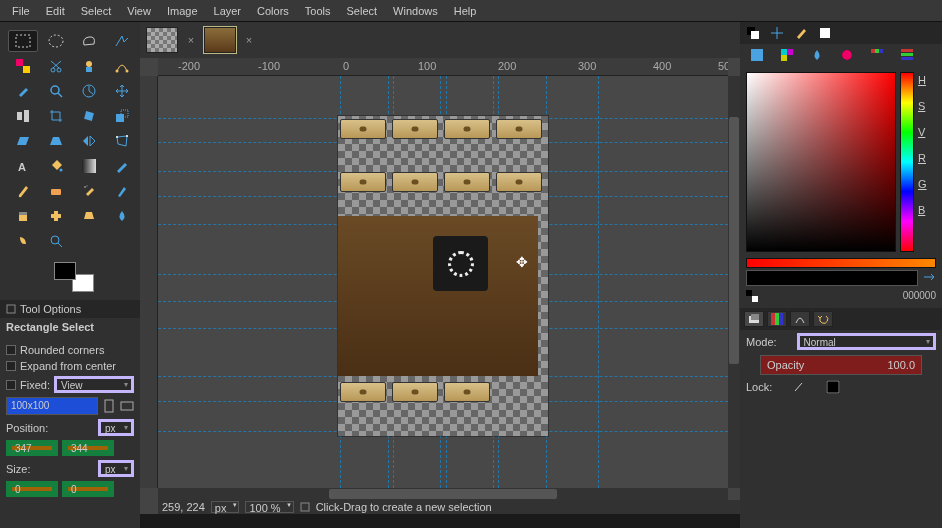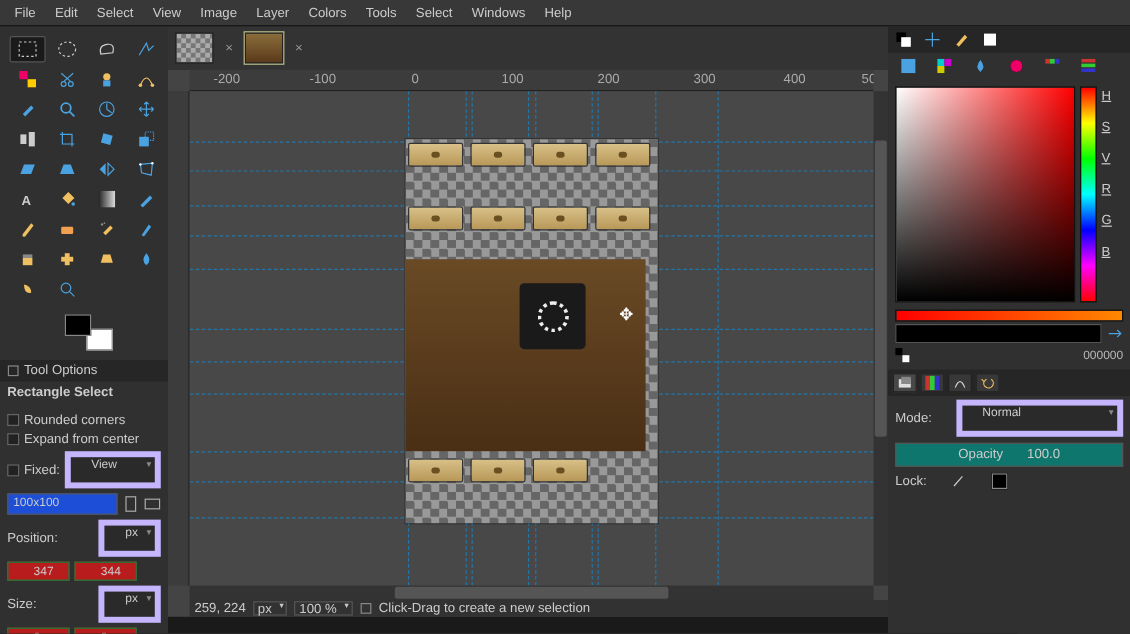--- a/index.html
+++ b/index.html
@@ -12,24 +12,24 @@
 .tool.active{background:#1a1a1a;border:1px solid #555}
 .swatches{position:relative;width:40px;height:30px;margin:6px 0 0 50px}
 .swatch-fg{position:absolute;width:22px;height:18px;background:#000;border:1px solid #888;z-index:2;left:0;top:0}
 .swatch-bg{position:absolute;width:22px;height:18px;background:#fff;border:1px solid #888;right:0;bottom:0}
 .tooloptions{position:absolute;left:0;top:300px;width:140px;background:#303030;bottom:0}
 .dock-title{background:#262626;padding:3px 6px;font-size:10px;display:flex;align-items:center;gap:4px}
 .opt-body{padding:4px 6px}
 .opt-row{display:flex;align-items:center;gap:4px;margin:4px 0;font-size:10px}
 .opt-row label{flex:0 0 auto}
 .chk{width:10px;height:10px;border:1px solid #666;background:#222;flex-shrink:0}
-.select{background:#2a2a2a;border:5px solid #c4b5fd;padding:1px 14px 1px 17px;height:31px;position:relative;flex:1;font-size:10px}
+.select{background:#2a2a2a;border:3px solid #c4b5fd;padding:1px 14px 1px 4px;height:17px;position:relative;flex:1;font-size:10px}
 .select::after{content:"▾";position:absolute;right:3px;top:1px;font-size:8px;color:#888}
 .txtbox{background:#1d4ed8;border:1px solid #555;padding:2px 4px;height:18px;font-size:10px;flex:1}
-.spinbox{background:#b91c1c;border:1px solid #15803d;height:16px;width:52px;font-size:10px;padding:0 21px;display:flex;align-items:center}
+.spinbox{background:#a16207;border:6px solid #15803d;height:16px;width:52px;font-size:10px;padding:0 3px;display:flex;align-items:center}
 .thumbbar{position:absolute;left:140px;top:22px;right:202px;height:36px;background:#333;display:flex;align-items:center;padding:0 6px;gap:6px}
 .thumb{width:32px;height:26px;background:#555;border:1px solid #222}
 .thumb.active{outline:1px solid #bb8}
 .thumb.checker{background:repeating-conic-gradient(#777 0 25%,#aaa 0 50%) 0 0/8px 8px}
 .thumb.tile{background:linear-gradient(#8a6d3b,#5a3a1a)}
 .thumb-close{width:14px;height:14px;color:#999;text-align:center;line-height:14px;cursor:pointer}
 .canvas-area{position:absolute;left:140px;top:58px;right:202px;bottom:14px;background:#444}
 .ruler-h{position:absolute;left:18px;top:0;right:12px;height:18px;background:#3c3c3c;border-bottom:1px solid #222;font-size:8px;overflow:hidden}
 .ruler-h span{position:absolute;top:2px;color:#aaa}
 .ruler-v{position:absolute;left:0;top:18px;width:18px;bottom:26px;background:#3c3c3c;border-right:1px solid #222}
@@ -53,21 +53,21 @@
 .statusbar .sel::after{content:"▾";position:absolute;right:2px;top:-1px;font-size:7px}
 .rpanel{position:absolute;right:0;top:22px;width:202px;bottom:0;background:#303030;display:flex;flex-direction:column}
 .rtabs{height:22px;background:#262626;display:flex;align-items:center;padding:0 4px;gap:6px}
 .rtab{width:18px;height:16px;display:flex;align-items:center;justify-content:center;cursor:pointer}
 .colorarea{padding:6px;display:flex;gap:4px}
 .gradient{width:150px;height:180px;background:linear-gradient(to bottom,transparent,#000),linear-gradient(to right,#fff,#f00);position:relative;border:1px solid #111}
 .hue{width:14px;height:180px;background:linear-gradient(red,yellow,lime,cyan,blue,magenta,red);border:1px solid #111}
 .orange{width:12px;height:180px;background:linear-gradient(#f00,#f80);border:1px solid #111}
 .letters{display:flex;flex-direction:column;gap:14px;padding-top:2px;font-size:9px;color:#ddd}
 .letters span{text-decoration:underline}
-.colorrow{display:flex;align-items:center;gap:4px;padding:2px 6px}
+.colorrow{display:flex;gap:4px;padding:2px 6px}
 .colorbar{flex:1;height:16px;background:#000;border:1px solid #555}
 .hex{font-size:10px;color:#bbb}
 .tabs2{height:22px;background:#262626;display:flex;align-items:center;padding:0 4px;gap:3px;margin-top:4px}
 .tab2{width:20px;height:16px;background:#383838;display:flex;align-items:center;justify-content:center;cursor:pointer;border:1px solid #222}
 .tab2.active{background:#484848}
 .proprow{display:flex;align-items:center;gap:20px;padding:3px 6px;font-size:10px}
 .proprow .select{flex:1}
 .layerarea{flex:1;background:#2a2a2a;margin:2px 4px;border:1px solid #222}
 .layer{display:flex;align-items:center;gap:8px;padding:4px;background:#3a3a3a}
 .layer .eye{width:14px;text-align:center}
@@ -539,21 +539,21 @@
     <div class="tab2">
         <svg width="12" height="12">
           <path d="M9 3 A4 4 0 1 1 3 5 M3 5 L1 3 M3 5 L5 3" fill="none" stroke="#f0c060"></path>
         </svg>
       </div>
   </div>
   <div class="proprow">
     <label>Mode:</label>
     <div class="select">Normal</div>
   </div>
-  <div class="proprow" style="background:#0f766e;border:1px solid #555;margin:2px 6px;justify-content:center">
+  <div class="proprow" style="background:#7f1d1d;border:1px solid #555;margin:2px 20px;justify-content:space-between">
     <label>Opacity</label>
     <span>100.0</span>
   </div>
   <div class="proprow">
     <label>Lock:</label>
     <svg width="14" height="14">
         <path d="M3 11 L10 3" stroke="#ccc"></path>
       </svg>
     <svg width="14" height="14">
         <rect width="14" height="14" fill="repeating-conic-gradient(#666 0 25%,#999 0 50%)"></rect>

